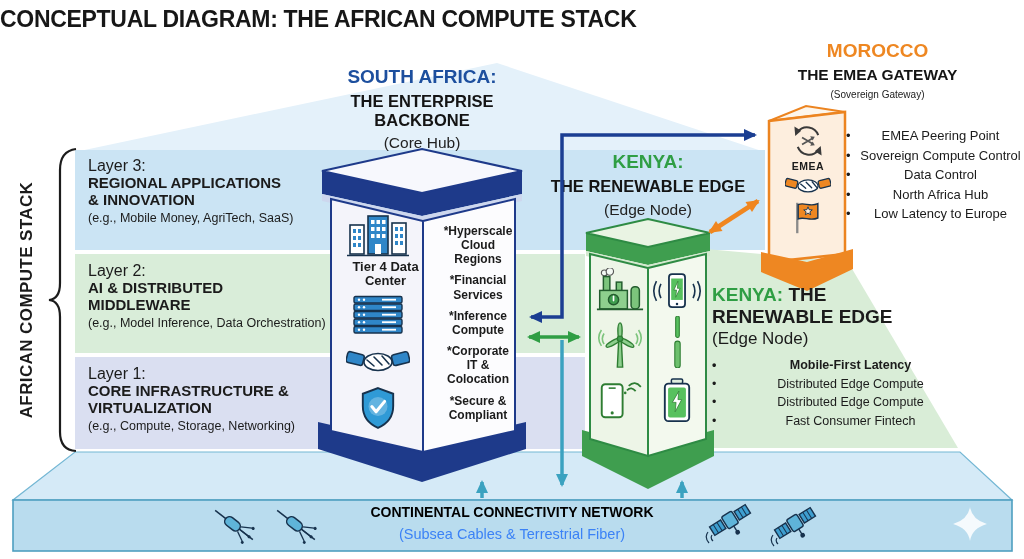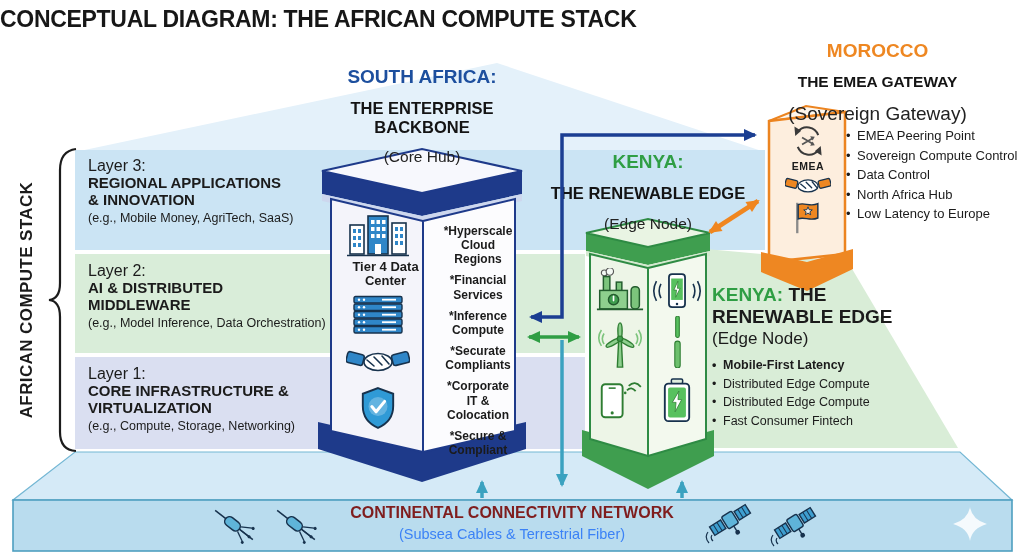--- a/index.html
+++ b/index.html
@@ -2,46 +2,46 @@
 <html><head>
 <meta charset="utf-8">
 <style>
   html,body{margin:0;padding:0;background:#fff;}
   #stage{position:relative;width:1024px;height:559px;background:#fff;overflow:hidden;
          font-family:"Liberation Sans",sans-serif;color:#1b1b1b;}
   .abs{position:absolute;}
   svg{display:block;}
   ul{list-style:none;margin:0;padding:0;}
   li{position:relative;}
-  .dot-li{padding-left:11px;}
+  .dot-li{padding-left:11px;text-align:center;}
   .dot-li::before{content:"\2022";position:absolute;left:0;top:0;}
   #title{left:0;right:0;top:6px;text-align:left;font-size:23px;font-weight:bold;letter-spacing:-0.3px;color:#171717;}
   .stack-label{left:-122px;top:289px;width:300px;height:22px;text-align:center;
     font-size:17px;font-weight:bold;letter-spacing:.4px;transform:rotate(-90deg);}
   .layer-row{width:270px;}
   .layer-name{font-size:16px;}
   .layer-heading{font-size:15px;font-weight:bold;line-height:1.1;max-width:205px;}
   .layer-examples{font-size:12.5px;margin-top:3px;}
   .hdr{text-align:center;line-height:1.12;}
   .hdr .country{font-size:19px;font-weight:bold;display:block;}
-  .hdr .role{font-size:16.5px;font-weight:bold;color:#141414;display:block;margin:12px auto;}
+  .hdr .role{font-size:16.5px;font-weight:bold;color:#141414;display:block;margin:5px auto;}
   .hdr .subtype{font-size:15.5px;color:#222;display:block;}
   .sa-c{color:#1d4f9e;} .ke-c{color:#2f9e44;} .ma-c{color:#ee8722;}
   .sa-left{width:90px;text-align:center;}
   .sa-left .dc-label{font-size:13px;font-weight:bold;line-height:1.1;margin:2px 0 6px 15px;}
   .sa-features li{font-size:12px;font-weight:bold;line-height:1.18;margin-bottom:7px;text-align:center;margin-left:12px;}
   .icon-stack > *{margin:0 auto;}
   .kp-title{font-size:19px;font-weight:bold;line-height:1.16;}
   .kp-sub{font-size:17px;margin-top:1px;}
   .kp-bullets{margin-top:7px;}
   .kp-bullets li{font-size:12.5px;line-height:18.5px;}
   .kp-bullets li.em{font-weight:bold;}
   .ma-bullets li{font-size:13px;line-height:19.5px;}
   .emea-label{font-size:10.5px;font-weight:bold;letter-spacing:.5px;margin:2px 0 1px 0;}
-  .net-title{left:0;right:0;top:504px;text-align:center;font-size:16px;font-weight:bold;color:#7f1d1d;}
+  .net-title{left:0;right:0;top:504px;text-align:center;font-size:14px;font-weight:bold;color:#000000;}
   .net-sub{left:0;right:0;top:526px;text-align:center;font-size:14.5px;color:#3b82f6;}
 </style>
 </head>
 <body>
 
 <div id="stage">
 
   <svg class="abs" width="1024" height="559" viewBox="0 0 1024 559" style="left:0;top:0;z-index:0">
     <polygon points="75,152 497,63 765,152" fill="#e4f1fa"></polygon>
     <rect x="75" y="150" width="690" height="100" fill="#cbe4f4"></rect>
@@ -180,21 +180,20 @@
       <circle cx="20" cy="21.5" r="10" fill="#fff" opacity="0.25"></circle>
       <path d="M13.5,21.5 l4.5,5.5 l9,-11" stroke="#fff" stroke-width="3.2" fill="none" stroke-linecap="round" stroke-linejoin="round"></path>
     </svg>
   </div>
 
   <ul class="abs sa-features" style="left:429px;top:224px;width:86px;z-index:2">
 
   <li>*Hyperscale Cloud Regions</li>
       <li>*Financial Services</li>
       <li>*Inference Compute</li>
-      <li>*Securate Compliants</li>
       <li>*Corporate IT &amp; Colocation</li>
       <li>*Secure &amp; Compliant</li>
     </ul>
 
   <div class="abs hdr" style="left:532px;top:151px;width:232px;z-index:2">
     <span class="country ke-c">KENYA:</span>
     <span class="role">THE RENEWABLE EDGE</span>
     <span class="subtype">(Edge Node)</span>
   </div>
 
@@ -248,21 +247,21 @@
       <rect x="11" y="1" width="12" height="5" rx="1.5" fill="#ddeedd" stroke="#17324d" stroke-width="1.6"></rect>
       <rect x="4" y="6" width="26" height="40" rx="4" fill="#fff" stroke="#17324d" stroke-width="2"></rect>
       <rect x="7.5" y="10" width="19" height="32" rx="2" fill="#57c15e"></rect>
       <polygon points="19,14 12,26 16,26 15,36 22,23 18,23" fill="#fff" stroke="#2e7d32" stroke-width="0.8"></polygon>
     </svg>
   </div>
 
   <div class="abs hdr" style="left:775px;top:40px;width:205px;z-index:2">
     <span class="country ma-c">MOROCCO</span>
     <span class="role" style="font-size:15.5px">THE EMEA GATEWAY</span>
-    <span class="subtype" style="font-size:19px">(Sovereign Gateway)</span>
+    <span class="subtype" style="font-size:10px">(Sovereign Gateway)</span>
   </div>
 
   <div class="abs icon-stack" style="left:773px;top:124px;width:70px;text-align:center;z-index:2">
     <svg viewBox="0 0 40 40" width="34" height="34">
       <path d="M32,13 A14,14 0 0 0 8,9" fill="none" stroke="#3a3a3a" stroke-width="2.4"></path>
       <polygon points="4,3 12,8 5,14" fill="#3a3a3a"></polygon>
       <path d="M8,27 A14,14 0 0 0 32,31" fill="none" stroke="#3a3a3a" stroke-width="2.4"></path>
       <polygon points="36,37 28,32 35,26" fill="#3a3a3a"></polygon>
       <path d="M13,24 L25,17 M13,16 L25,23" stroke="#555" stroke-width="2"></path>
       <polygon points="28,15 22.5,14.5 25.5,19.5" fill="#555"></polygon>

